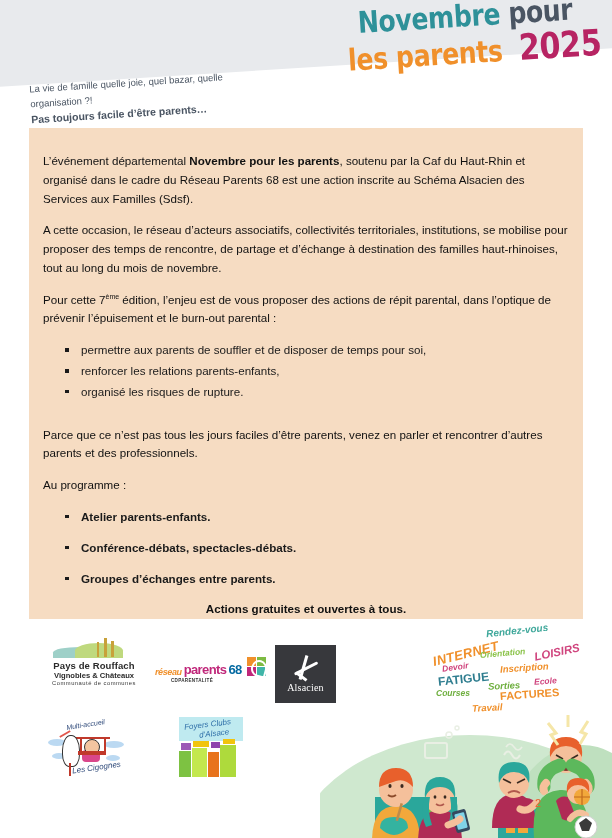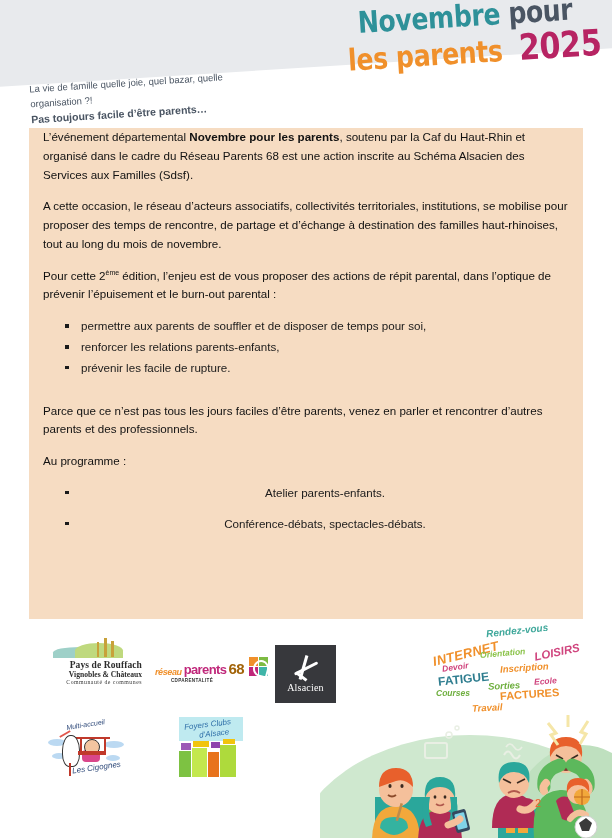--- a/index.html
+++ b/index.html
@@ -46,75 +46,75 @@
     font-size:9.5px;
     line-height:1.55;
   }
   #tagline .ln3{font-weight:bold;font-size:10.5px;}
 
   
   #content-panel{
     position:absolute;left:29px;top:128px;width:554px;height:491px;
     background:#F6DCC2;
     box-sizing:border-box;
-    padding:0 14px 0 14px;
+    padding:24px 14px 0 14px;
   }
   #content-panel p{
     margin:0 0 13px 0;
     font-size:11.6px;
     line-height:1.62;
     color:#111;
   }
   #content-panel p b{font-weight:bold;}
   .bullets{
     margin:0 0 6px 0;padding:0;list-style:none;
   }
   .bullets li{
     position:relative;padding-left:38px;
     font-size:11.6px;line-height:1.62;margin-bottom:2px;
   }
   .bullets li:before{
     content:"";position:absolute;left:22px;top:7px;
     width:3.5px;height:3.5px;background:#1a1a1a;
   }
-  .bullets.bold li{font-weight:normal;margin-bottom:12px;text-align:center;}
+  .bullets.bold li{font-weight:bold;margin-bottom:12px;}
   .spacer{height:18px;}
   .closing{
     text-align:center;color:#2E9199;font-weight:bold;font-size:12.2px;
     margin:0 0 11px 0;
   }
   sup{font-size:7px;}
 
   
   #logo-strip{position:absolute;left:0;top:619px;width:612px;height:100px;}
 
   .logo-box{position:absolute;}
 
   
-  #logo-rouffach{left:46px;top:17px;width:96px;text-align:right;font-family:Liberation Serif, serif;}
+  #logo-rouffach{left:46px;top:17px;width:96px;text-align:center;}
   #logo-rouffach .hill{
     width:90px;height:22px;margin:0 auto 2px auto;position:relative;overflow:hidden;
   }
   #logo-rouffach .h1{position:absolute;left:4px;top:11px;width:54px;height:11px;
     border-radius:50% 50% 0 0;background:#9ED0C8;}
   #logo-rouffach .h2{position:absolute;left:26px;top:7px;width:48px;height:15px;
     border-radius:50% 50% 0 0;background:#BFD97E;}
   #logo-rouffach .tower{position:absolute;left:55px;top:2px;width:3px;height:19px;background:#C8A13A;}
   #logo-rouffach .tower2{position:absolute;left:62px;top:5px;width:3px;height:16px;background:#C8A13A;}
   #logo-rouffach .tower3{position:absolute;left:48px;top:6px;width:2px;height:15px;background:#C8A13A;}
   #logo-rouffach .l1{font-size:9.5px;font-weight:bold;color:#2B2B2B;letter-spacing:.1px;}
   #logo-rouffach .l2{font-size:7.6px;font-weight:bold;color:#2B2B2B;}
   #logo-rouffach .l3{font-size:5.8px;color:#3a3a3a;letter-spacing:.5px;}
 
   
   #logo-reseau{left:155px;top:38px;width:115px;}
   #logo-reseau .row{display:flex;align-items:flex-end;gap:2px;}
   .rp-reseau{font-size:9px;font-weight:bold;color:#F0902B;font-style:italic;letter-spacing:-.4px;}
   .rp-parents{font-size:13px;font-weight:bold;color:#C0277A;letter-spacing:-.6px;}
-  .rp-68{font-size:15px;font-weight:bold;color:#a16207;letter-spacing:-.6px;}
+  .rp-68{font-size:13px;font-weight:bold;color:#0369a1;letter-spacing:-.6px;}
   .rp-sub{font-size:4.6px;font-weight:bold;color:#333;letter-spacing:.3px;text-align:center;width:74px;margin-top:1px;}
   .rp-mark{width:20px;height:20px;position:relative;margin-left:3px;}
   .rp-mark i{position:absolute;display:block;}
   .rp-q1{left:0;top:0;width:9px;height:9px;background:#F0902B;}
   .rp-q2{left:10px;top:0;width:9px;height:9px;background:#7DBB42;}
   .rp-q3{left:0;top:10px;width:9px;height:9px;background:#C0277A;}
   .rp-q4{left:10px;top:10px;width:9px;height:9px;background:#3FB5A8;}
   .rp-swirl{left:4px;top:3px;width:12px;height:13px;border:2.2px solid #fff;
     border-radius:50% 50% 0 50%;transform:rotate(15deg);}
 
@@ -227,39 +227,41 @@
   </div>
 
 </div>
 
 <div id="content-panel">
 
   <p><span>L’événement départemental </span><b>Novembre pour les parents</b><span>, soutenu par la Caf du Haut-Rhin et organisé dans le cadre du Réseau Parents 68 est une action inscrite au Schéma Alsacien des Services aux Familles (Sdsf).</span></p>
 
   <p>A cette occasion, le réseau d’acteurs associatifs, collectivités territoriales, institutions, se mobilise pour proposer des temps de rencontre, de partage et d’échange à destination des familles haut-rhinoises, tout au long du mois de novembre.</p>
 
-  <p><span> Pour cette 2</span><sup>ème</sup><span> édition, l’enjeu est de vous proposer des actions de répit parental, dans l’optique de prévenir l’épuisement et le burn-out parental :</span></p>
+  <p><span> Pour cette 7</span><sup>ème</sup><span> édition, l’enjeu est de vous proposer des actions de répit parental, dans l’optique de prévenir l’épuisement et le burn-out parental :</span></p>
 
   <ul class="bullets">
     <li>permettre aux parents de souffler et de disposer de temps pour soi,</li>
     <li>renforcer les relations parents-enfants,</li>
-    <li>prévenir les facile de rupture.</li>
+    <li>organisé les risques de rupture.</li>
   </ul>
 
   <div class="spacer"></div>
 
   <p>Parce que ce n’est pas tous les jours faciles d’être parents, venez en parler et rencontrer d’autres parents et des professionnels.</p>
 
   <p> Au programme :</p>
 
   <ul class="bullets bold">
     <li>Atelier parents-enfants.</li>
     <li>Conférence-débats, spectacles-débats.</li>
+    <li>Groupes d’échanges entre parents.</li>
   </ul>
 
+  <p class="closing">Actions gratuites et ouvertes à tous.</p>
 
 </div>
 
 <div id="logo-strip">
 
   <div class="logo-box" id="logo-rouffach">
     <div class="hill">
       <span class="h1"></span>
         <span class="h2"></span>
       <span class="tower3"></span>

